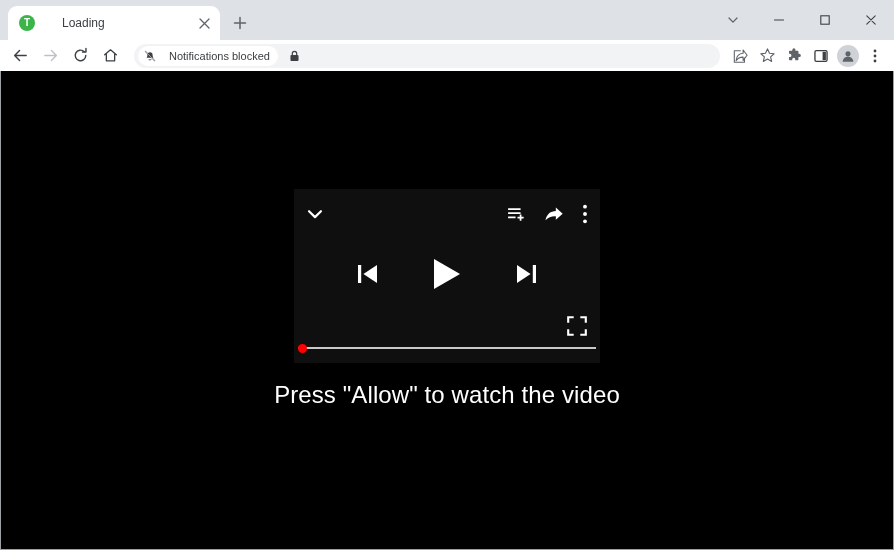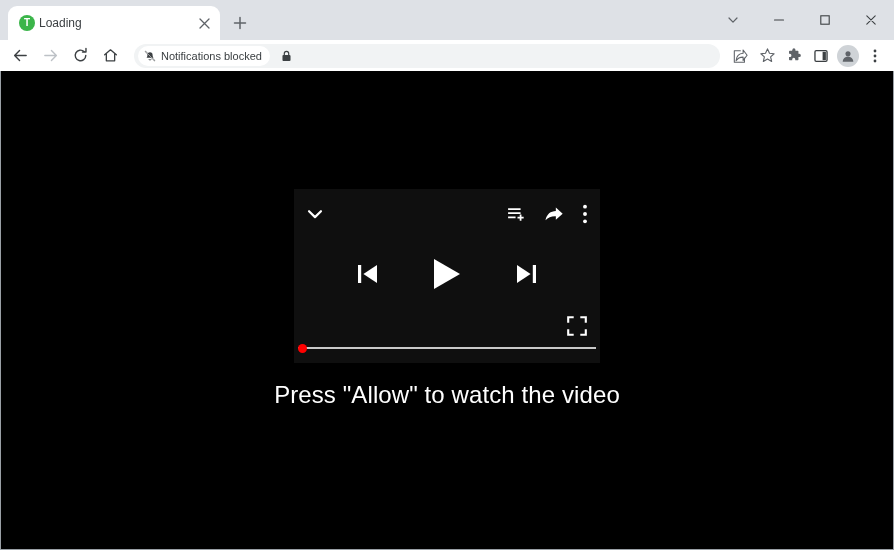--- a/index.html
+++ b/index.html
@@ -56,21 +56,21 @@
     color: #ffffff;
     font-size: 10px;
     font-weight: bold;
     display: flex;
     align-items: center;
     justify-content: center;
     flex: 0 0 auto;
     line-height: 1;
   }
   .tab-title {
-    margin-left: 4px;
+    margin-left: 27px;
     font-size: 12px;
     color: #3c4043;
     white-space: nowrap;
     overflow: hidden;
     text-overflow: ellipsis;
     flex: 1 1 auto;
   }
   .tab-close {
     width: 16px;
     height: 16px;
@@ -147,21 +147,21 @@
     border-radius: 10px;
     display: flex;
     align-items: center;
     padding: 0 8px 0 6px;
     box-sizing: border-box;
     flex: 0 0 auto;
   }
   .notif-chip-label {
     font-size: 11px;
     color: #3c4043;
-    margin-left: 5px;
+    margin-left: 13px;
     white-space: nowrap;
   }
   .lock-wrap {
     width: 22px;
     display: flex;
     align-items: center;
     justify-content: center;
     flex: 0 0 auto;
     margin-left: 6px;
   }

